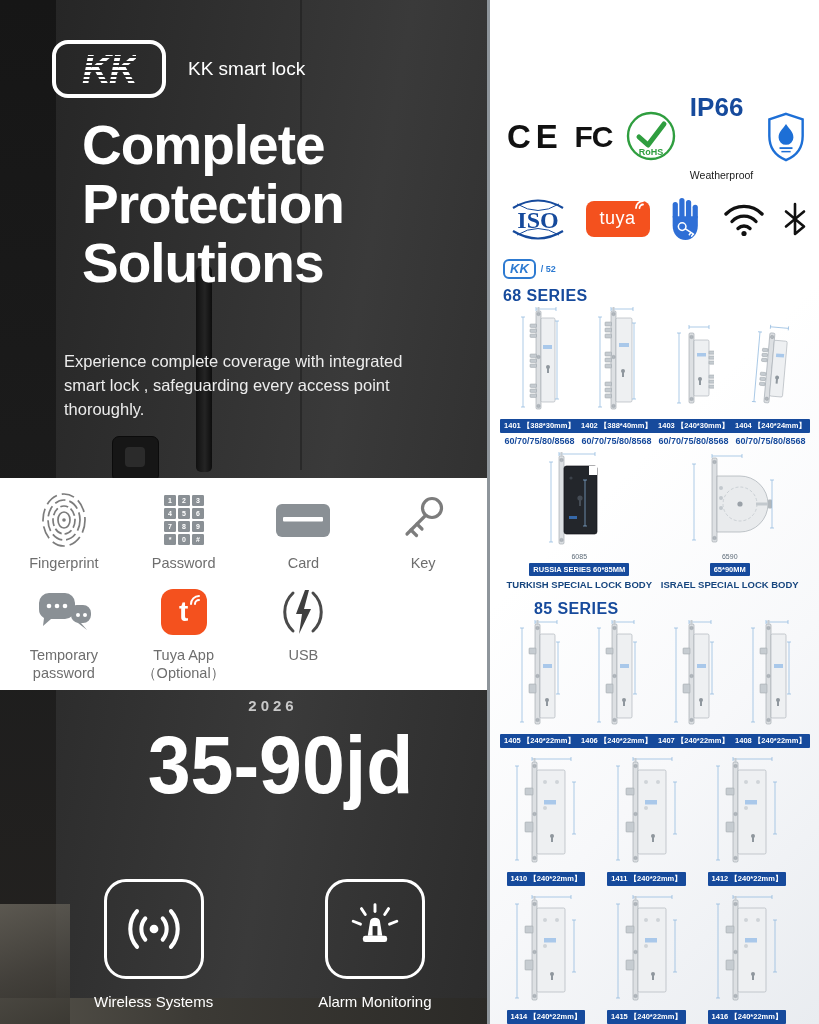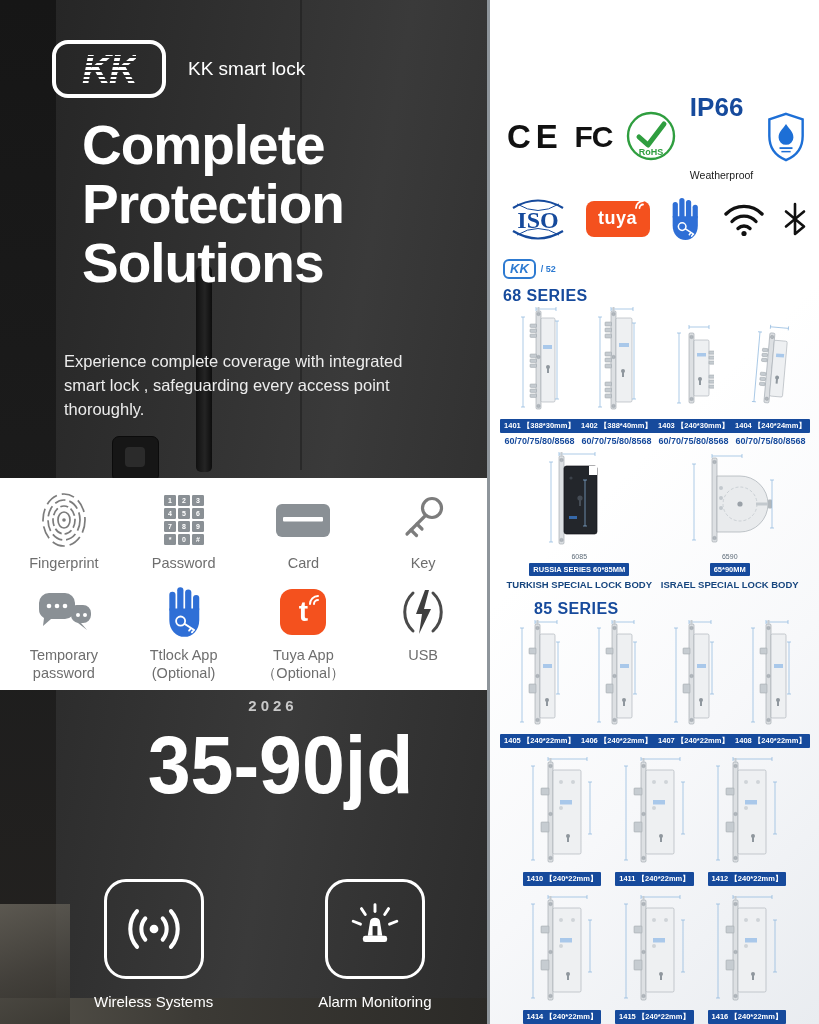--- a/index.html
+++ b/index.html
@@ -61,34 +61,34 @@
   .cert-row{display:flex;align-items:center;justify-content:space-between;padding:0 4px;}
   .cert-row + .cert-row{margin-top:14px;}
   .cert{display:flex;flex-direction:column;align-items:center;justify-content:center;}
   .ce-text{font-weight:700;font-size:33px;letter-spacing:5px;color:#111;}
   .fcc-text{font-weight:900;font-size:30px;letter-spacing:-1px;color:#111;}
   .ip66-stack{display:flex;flex-direction:column;align-items:flex-start;line-height:1;gap:48px;}
   .ip66-main{color:#164a9c;font-weight:900;font-size:26px;}
   .ip66-sub{color:#1a1a1a;font-size:10.5px;margin-top:2px;}
   .iso-wrap{position:relative;display:flex;align-items:center;justify-content:center;}
   .tuya-box{width:64px;height:36px;border-radius:8px;background:#f4511e;position:relative;
-    display:flex;align-items:center;justify-content:center;color:#fff;font-weight:700;font-size:18px;letter-spacing:.5px;}
+    display:flex;align-items:center;justify-content:center;color:#fff;font-weight:400;font-size:18px;letter-spacing:.5px;}
   .tuya-box svg{position:absolute;top:-3px;right:2px;}
 
   .kk-page{margin:16px 0 0 13px;display:flex;align-items:center;gap:5px;}
   .mini-kk{border:2px solid #2d7ad1;border-radius:6px;padding:0 5px;font-weight:900;font-style:italic;
     font-size:13px;color:#2d7ad1;line-height:16px;}
   .page-num{font-size:9px;color:#2d7ad1;font-weight:700;}
 
   .series-title{margin:8px 0 2px 13px;color:#164a9c;font-weight:800;font-size:16px;letter-spacing:.4px;}
   .series-title.s85{margin-left:44px;margin-top:10px;}
 
   .prod-row{display:flex;justify-content:space-between;align-items:flex-end;padding:0 11px;}
   .prod-row.two{justify-content:space-around;padding:4px 14px 0 14px;}
-  .prod-row.three{padding:8px 26px 0 26px;}
+  .prod-row.three{padding:8px 26px 0 10px;}
   .prod{display:flex;flex-direction:column;align-items:center;width:77px;}
   .prod-row.two .prod{width:150px;}
   .prod-row.three .prod{width:92px;}
   .model-num{font-size:7px;color:#5c6a77;margin:1px 0;}
   .badge{background:#164a9c;color:#fff;font-size:7.5px;font-weight:700;padding:2px 4px;border-radius:1px;
     white-space:nowrap;margin-top:2px;}
   .spec{color:#164a9c;font-weight:700;font-size:9px;margin-top:3px;white-space:nowrap;}
   .prod-name{font-size:9.5px;font-weight:700;color:#16457e;margin-top:3px;white-space:nowrap;}
 </style>
 </head>
@@ -191,35 +191,20 @@
                 <path d="M34 22 a8 8 0 0 1 8-6 h6 a8 8 0 0 1 8 8 v2 a8 8 0 0 1 -8 8 h-2 l6 7 -9-7 a8 8 0 0 1 -7-8 z" fill="#8a9095"></path>
                 <circle cx="43" cy="26" r="2" fill="#fff"></circle>
                 <circle cx="50" cy="26" r="2" fill="#fff"></circle>
               </svg>
             </div>
             <div class="flabel">Temporary
 password</div>
           </div>
           <div class="feature">
             <div class="ficon">
-              <svg width="46" height="52" viewBox="0 0 40 46">
-  <rect x="7" y="5" width="5.5" height="18" rx="2.7" fill="#2f6fd6"></rect>
-  <rect x="14" y="1" width="5.5" height="22" rx="2.7" fill="#2f6fd6"></rect>
-  <rect x="21" y="3" width="5.5" height="20" rx="2.7" fill="#2f6fd6"></rect>
-  <rect x="28" y="8" width="5.5" height="15" rx="2.7" fill="#2f6fd6"></rect>
-  <path d="M7 20 H33.5 V30 C33.5 39 27.5 45 20.5 45 C13 45 7 39 7 30 Z" fill="#2f6fd6"></path>
-  <circle cx="17" cy="31" r="4" stroke="#fff" stroke-width="1.6" fill="none"></circle>
-  <path d="M20.5 33.5 L29 39 M26 37.5 l-1.5 2 M28.5 39 l-1.5 2" stroke="#fff" stroke-width="1.6" fill="none" stroke-linecap="round"></path>
-  </svg>
-            </div>
-            <div class="flabel">Ttlock App
-(Optional)</div>
-          </div>
-          <div class="feature">
-            <div class="ficon">
               <div class="tuya-app-box">t<svg width="15" height="13" viewBox="0 0 15 13" fill="none" stroke="#fff" stroke-width="2" stroke-linecap="round">
                   <path d="M2 11 a8 8 0 0 1 8-8"></path>
                   <path d="M6 11 a4 4 0 0 1 4-4"></path>
                 </svg></div>
             </div>
             <div class="flabel">Tuya App
 （Optional）</div>
           </div>
           <div class="feature">
             <div class="ficon">

